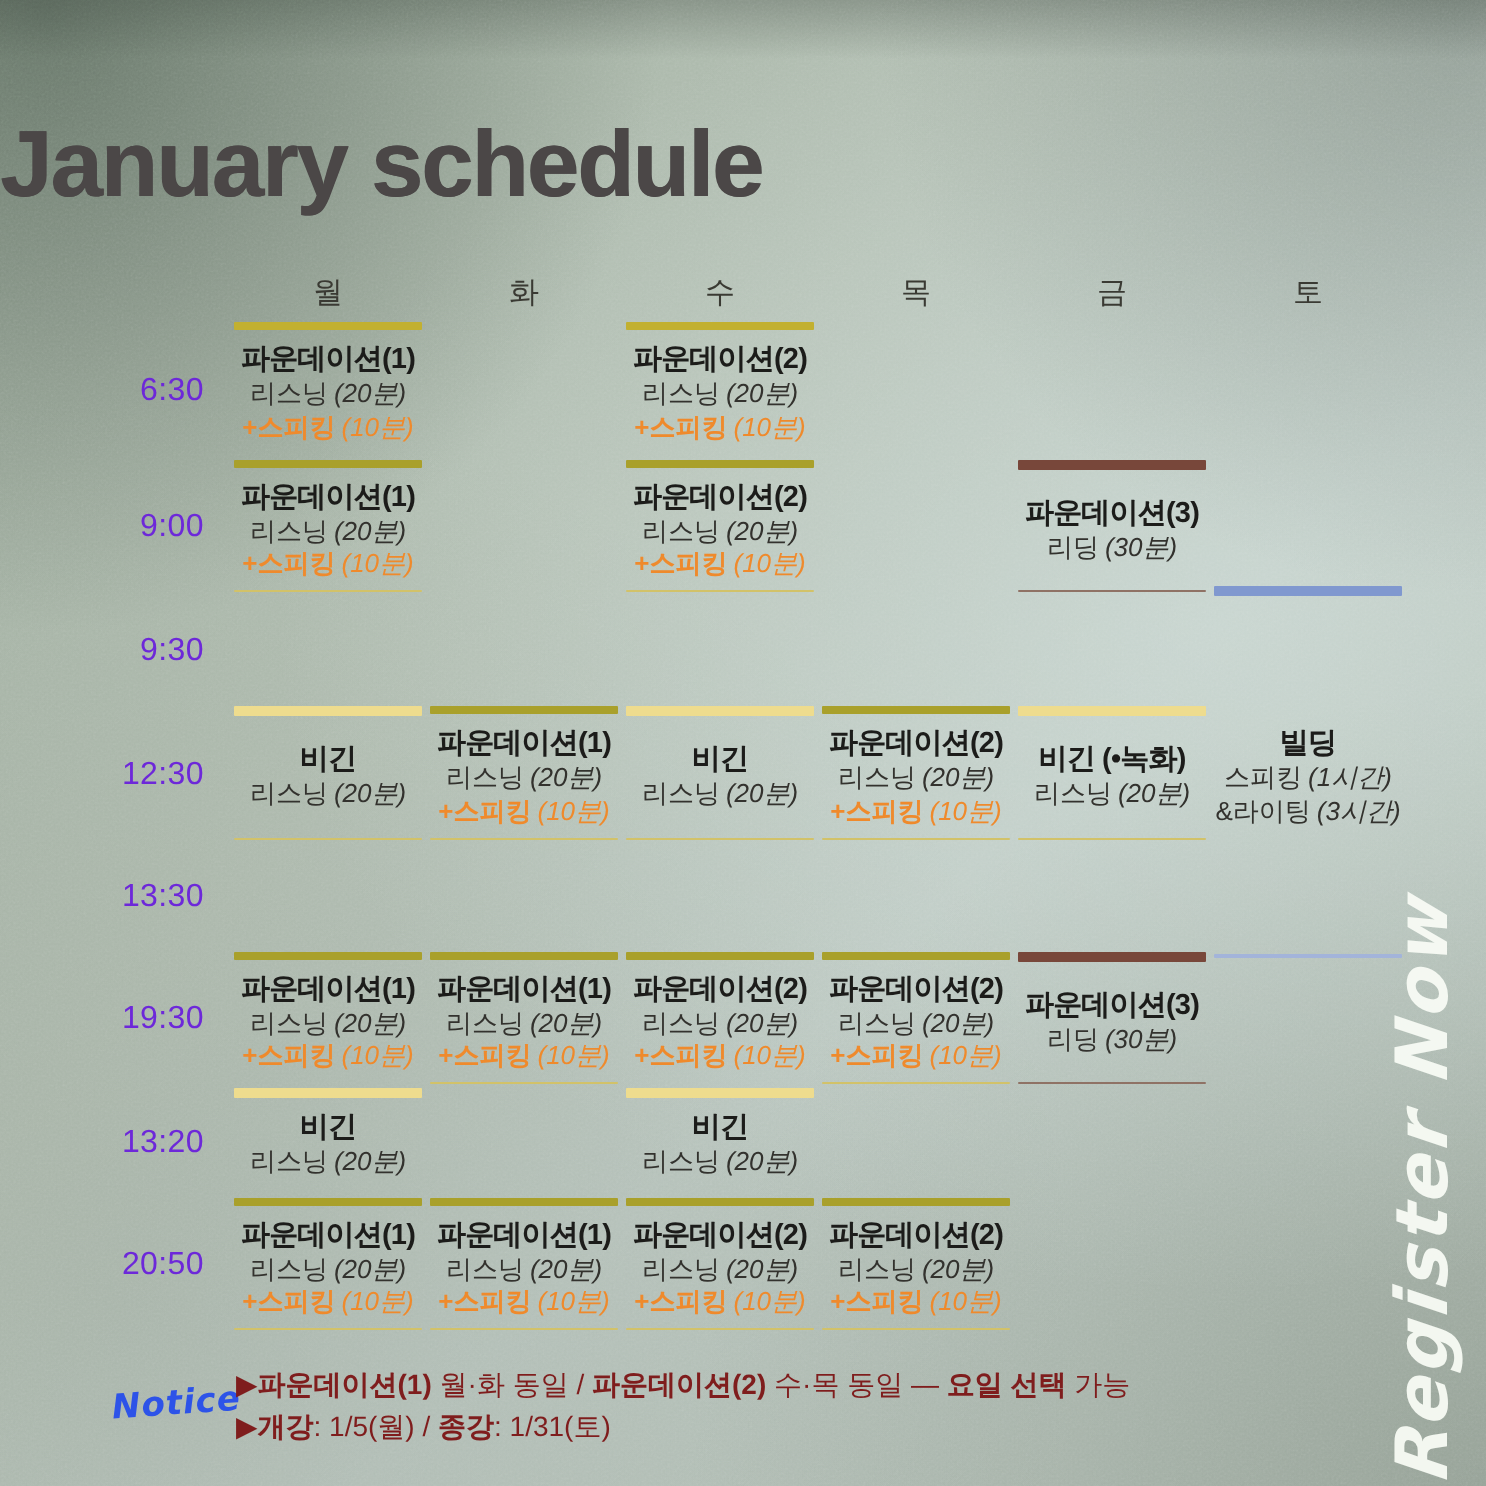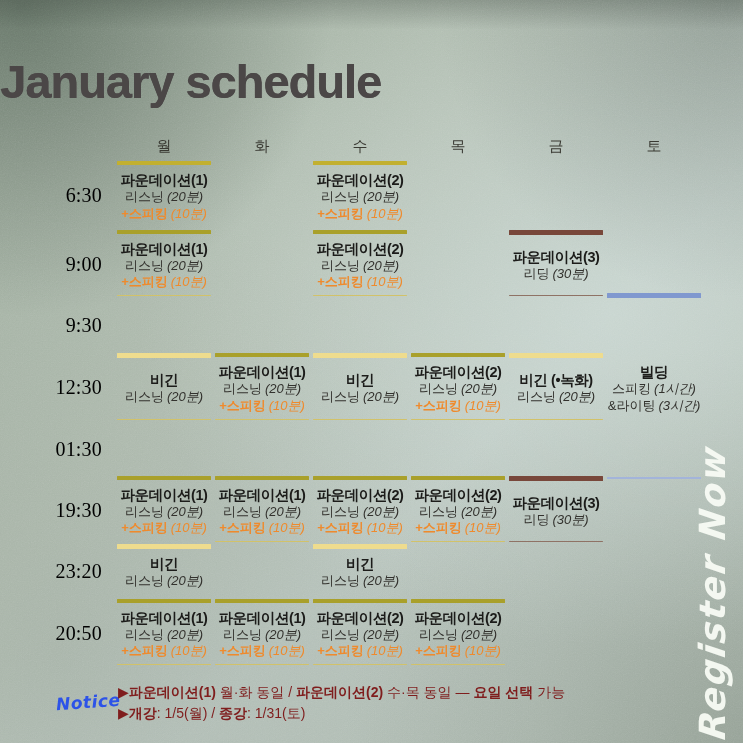--- a/index.html
+++ b/index.html
@@ -23,21 +23,21 @@
   .page-title{
     position:absolute;left:0;top:54px;width:100%;
     font-size:47px;font-weight:800;letter-spacing:-1px;color:#4b4747;
     text-shadow:0.4px 0 0 #4b4747;
   }
   .schedule{position:absolute;left:0;top:131px;width:703px;}
   .row{display:flex;position:relative;}
   .header-row{height:30px;}
   .time-cell{
     width:115px;flex:0 0 115px;display:flex;align-items:center;justify-content:flex-end;
-    padding-right:13px;box-sizing:border-box;font-size:20px;color:#000000;letter-spacing:0.2px;font-family:Liberation Serif, serif;
+    padding-right:13px;box-sizing:border-box;font-size:16px;color:#6d28d9;letter-spacing:0.2px;
   }
   .day-cell{
     width:98px;flex:0 0 98px;display:flex;align-items:center;justify-content:center;
     font-size:15px;color:#3a3a33;
   }
   .cell{width:98px;flex:0 0 98px;position:relative;}
   .cell-body{
     position:absolute;left:0;right:0;top:5px;bottom:3px;
     display:flex;flex-direction:column;align-items:center;justify-content:center;
     text-align:center;
@@ -211,21 +211,21 @@
       </div>
       <div class="cell">
         <div class="cell-body">
           <div class="c-title">빌딩</div>
           <div class="c-line tone-dark"><span class="t">스피킹</span><span class="p">(1시간)</span></div>
           <div class="c-line tone-dark"><span class="t">&amp;라이팅</span><span class="p">(3시간)</span></div>
         </div>
       </div>
     </div>
     <div class="row" style="height: 54px;">
-      <div class="time-cell">01:30</div>
+      <div class="time-cell">13:30</div>
       <div class="cell"></div>
       <div class="cell"></div>
       <div class="cell"></div>
       <div class="cell"></div>
       <div class="cell"></div>
       <div class="cell"></div>
     </div>
     <div class="row" style="height: 68px;">
       <div class="time-cell">19:30</div>
       <div class="cell">
@@ -268,21 +268,21 @@
         <div class="cell-body">
           <div class="c-title">파운데이션(3)</div>
           <div class="c-line tone-dark"><span class="t">리딩</span><span class="p">(30분)</span></div>
         </div>
       </div>
       <div class="cell">
         <div class="bar b-top c-thin-blue"></div>
       </div>
     </div>
     <div class="row" style="height: 55px;">
-      <div class="time-cell">23:20</div>
+      <div class="time-cell">13:20</div>
       <div class="cell">
         <div class="bar b-top c-light"></div>
         <div class="cell-body">
           <div class="c-title">비긴</div>
           <div class="c-line tone-dark"><span class="t">리스닝</span><span class="p">(20분)</span></div>
         </div>
       </div>
       <div class="cell"></div>
       <div class="cell">
         <div class="bar b-top c-light"></div>

